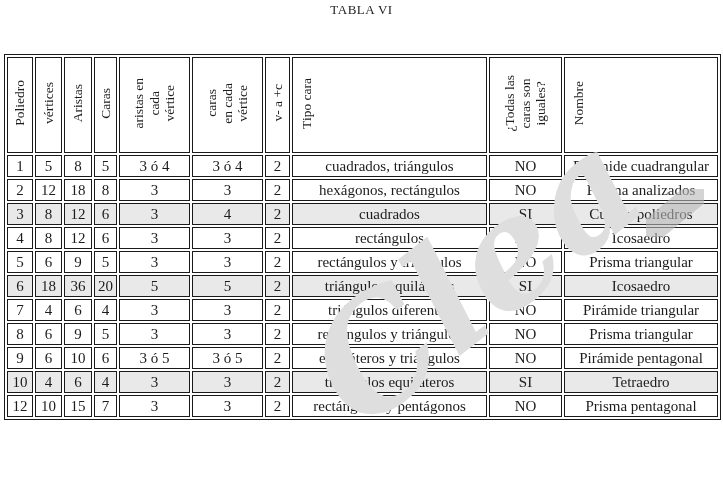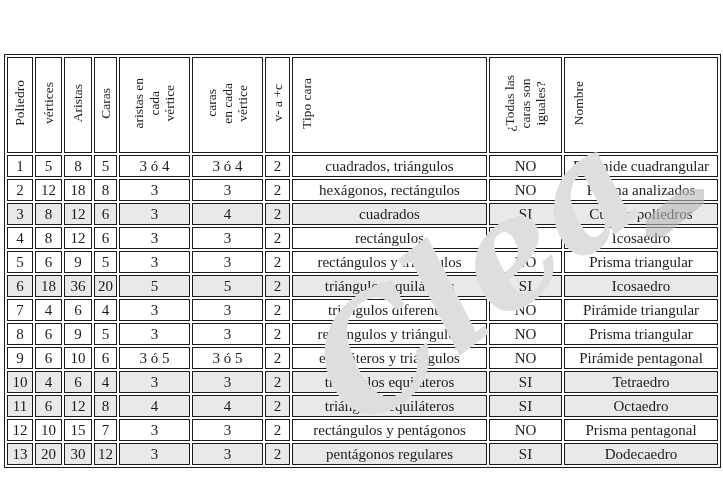--- a/index.html
+++ b/index.html
@@ -61,20 +61,21 @@
   .wm-mark{
     position:absolute;left:646px;top:189px;width:58px;height:48px;
     background:#b7b7b7;opacity:.6;mix-blend-mode:multiply;
     clip-path:polygon(0 62%, 62% 0, 100% 0, 100% 30%, 30% 100%, 0 100%);
   }
 </style>
 </head>
 <body>
 
 <div class="caption">
+  <div class="t1">TABLA VI</div>
 </div>
 
 <table class="main">
   <colgroup>
       <col style="width: 26px;">
       <col style="width: 27px;">
       <col style="width: 28px;">
       <col style="width: 23px;">
       <col style="width: 71px;">
       <col style="width: 71px;">
@@ -217,55 +218,31 @@
         <td>4</td>
         <td>6</td>
         <td>4</td>
         <td>3</td>
         <td>3</td>
         <td>2</td>
         <td>triángulos equiláteros</td>
         <td>SI</td>
         <td>Tetraedro</td>
       </tr>
-      <tr class="hl">
-        <td>11</td>
-        <td>6</td>
-        <td>12</td>
-        <td>8</td>
-        <td>4</td>
-        <td>4</td>
-        <td>2</td>
-        <td>triángulos equiláteros</td>
-        <td>SI</td>
-        <td>Octaedro</td>
-      </tr>
       <tr>
         <td>12</td>
         <td>10</td>
         <td>15</td>
         <td>7</td>
         <td>3</td>
         <td>3</td>
         <td>2</td>
         <td>rectángulos y pentágonos</td>
         <td>NO</td>
         <td>Prisma pentagonal</td>
-      </tr>
-      <tr class="hl">
-        <td>13</td>
-        <td>20</td>
-        <td>30</td>
-        <td>12</td>
-        <td>3</td>
-        <td>3</td>
-        <td>2</td>
-        <td>pentágonos regulares</td>
-        <td>SI</td>
-        <td>Dodecaedro</td>
       </tr>
     </tbody>
 </table>
 
 <div class="watermark">
   <span class="wm-text">Clea</span>
   <span class="wm-mark"></span>
 </div>
 
 </body></html>

